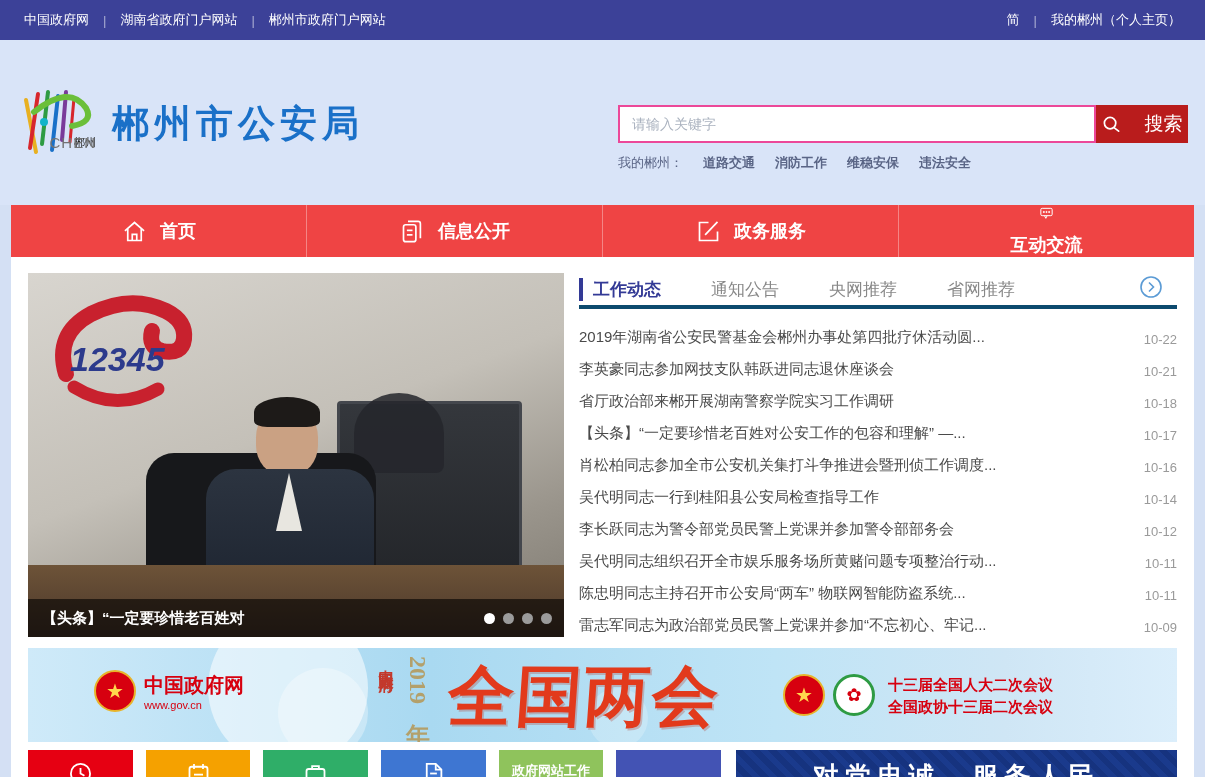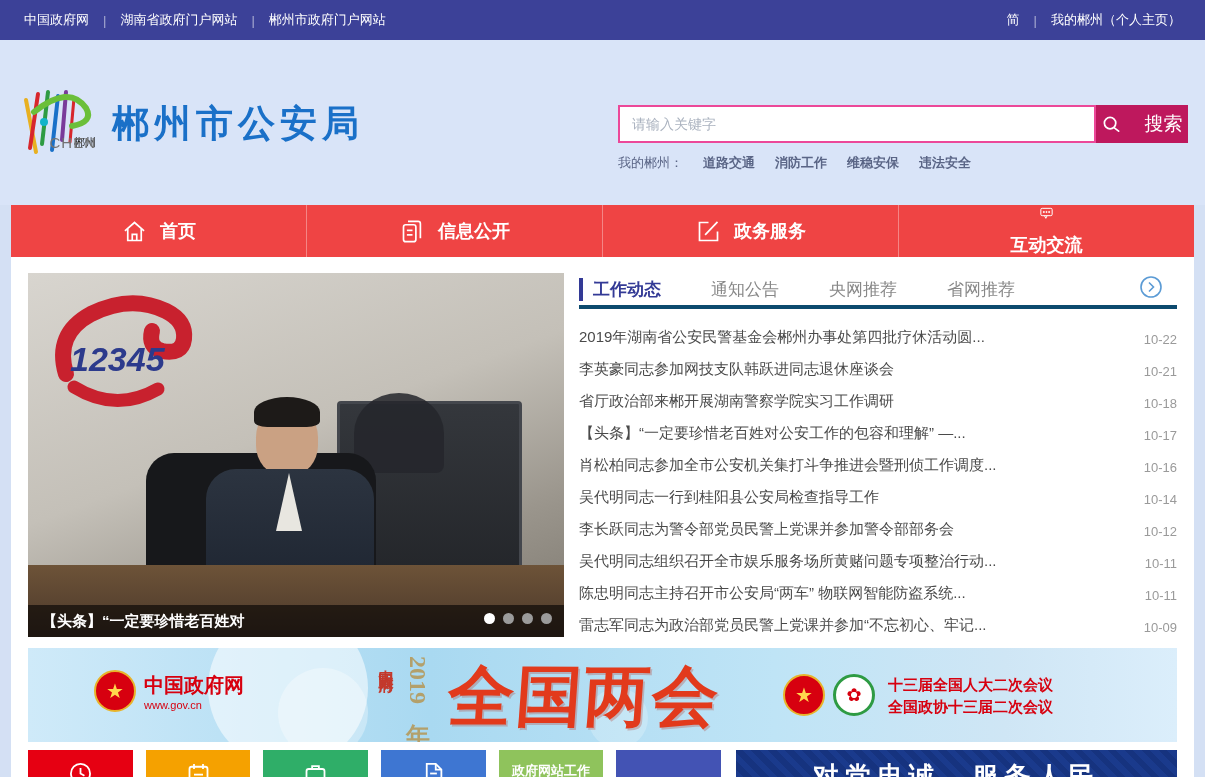--- a/index.html
+++ b/index.html
@@ -15,21 +15,21 @@
 
   
   .header { height:165px; background:#d9e4f8; position:relative; }
   .brand { position:absolute; left:14px; top:42px; display:flex; align-items:center; }
   .logo { width:84px; height:84px; position:relative; }
   .site-title { margin-left:14px; font-size:37px; font-weight:bold; color:#1a70c8; letter-spacing:5px; }
   .search-area { position:absolute; right:17px; top:65px; width:570px; }
   .search-row { display:flex; height:38px; }
   .search-row input { flex:1; border:2px solid #ec4899; padding:0 12px; font-size:14px; color:#0369a1; outline:none; }
   .search-row input::placeholder { color:#aab2bf; }
-  .search-btn { width:92px; background:#be185d; color:#fff; border:none; font-size:19px;
+  .search-btn { width:92px; background:#b91c1c; color:#fff; border:none; font-size:19px;
                 display:flex; align-items:center; justify-content:center; gap:24px; cursor:pointer; }
   .hotwords { margin-top:11px; display:flex; gap:20px; font-size:13px; color:#5a6586; }
   .hotwords a { color:#5a6586; text-decoration:none; cursor:pointer;font-weight:bold; }
 
   
   .container { width:1183px; margin:0 auto; }
 
   
   .nav { height:52px; background:#ef4444; display:flex; }
   .nav-item { flex:1; display:flex; align-items:center; justify-content:center; gap:12px;
@@ -55,21 +55,21 @@
   .c-head { position:absolute; left:228px; top:132px; width:62px; height:70px;
             background:#caa183; border-radius:46% 46% 42% 42%; }
   .c-hair { position:absolute; left:226px; top:124px; width:66px; height:30px;
             background:#1d1a18; border-radius:50% 50% 20% 20%; }
   .c-body { position:absolute; left:178px; top:196px; width:168px; height:130px;
             background:linear-gradient(180deg,#2c3440,#1d2430); border-radius:30px 30px 0 0; }
   .c-shirt { position:absolute; left:248px; top:200px; width:26px; height:58px;
              background:#e8e6e0; clip-path:polygon(50% 0,100% 100%,0 100%); }
   .c-desk { position:absolute; left:0; bottom:0; width:100%; height:72px;
             background:linear-gradient(180deg,#6d5338,#4a372a); }
-  .c-caption { position:absolute; left:0; right:0; bottom:0; height:32px;
+  .c-caption { position:absolute; left:0; right:0; bottom:0; height:38px;
                background:rgba(0,0,0,.6); color:#fff; display:flex; align-items:center;
                padding:0 14px; font-size:15px; font-weight:bold; }
   .c-dots { position:absolute; right:12px; bottom:13px; display:flex; gap:8px; }
   .c-dots span { width:11px; height:11px; border-radius:50%; background:#9b9b9b; cursor:pointer; }
   .c-dots span.active { background:#ffffff; }
 
   
   .news { flex:1; margin-left:15px; }
   .tabs { display:flex; align-items:center; height:36px; border-bottom:4px solid #0c4a6e; position:relative;gap:20px; }
   .tab { font-size:17px; color:#888; margin-right:30px; cursor:pointer; }

